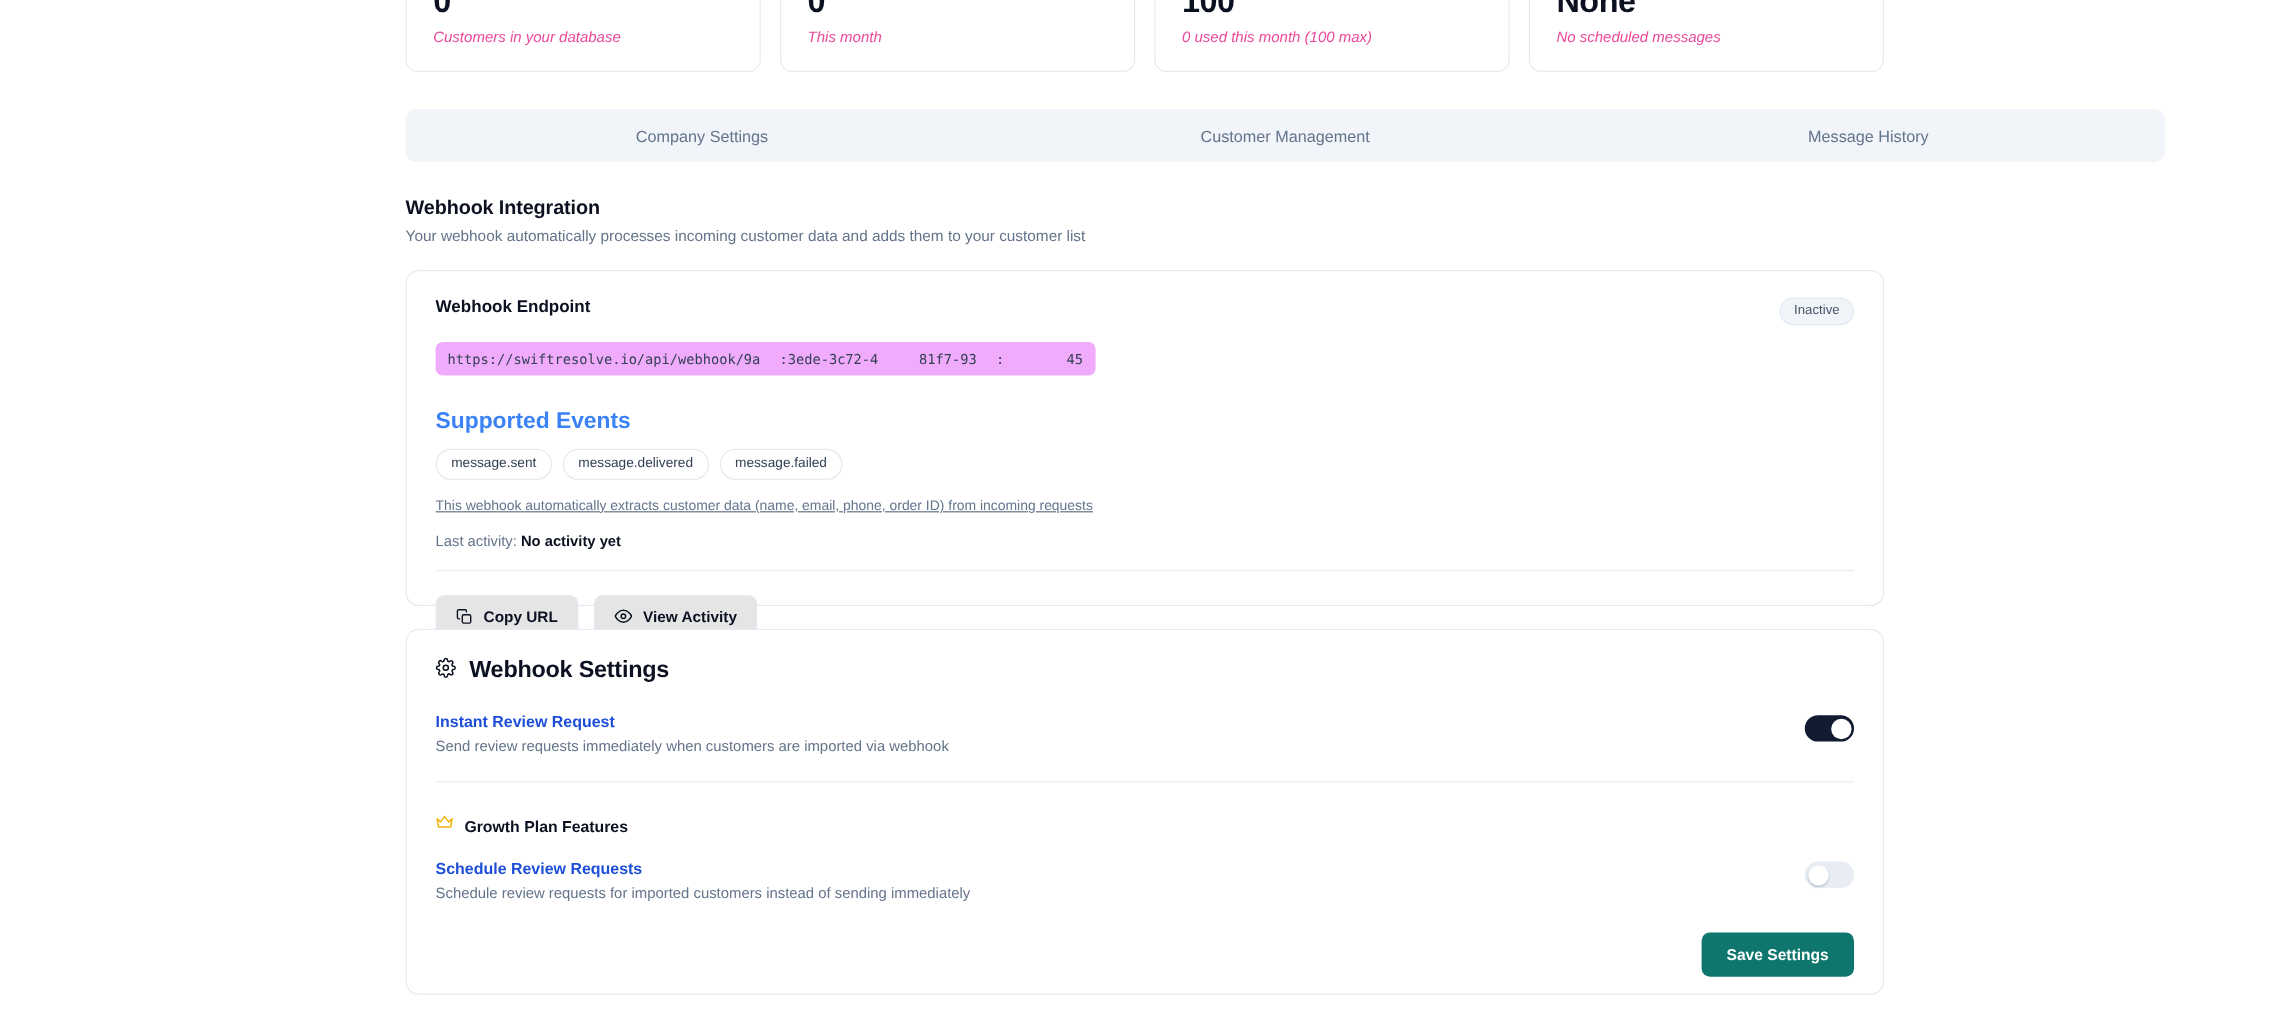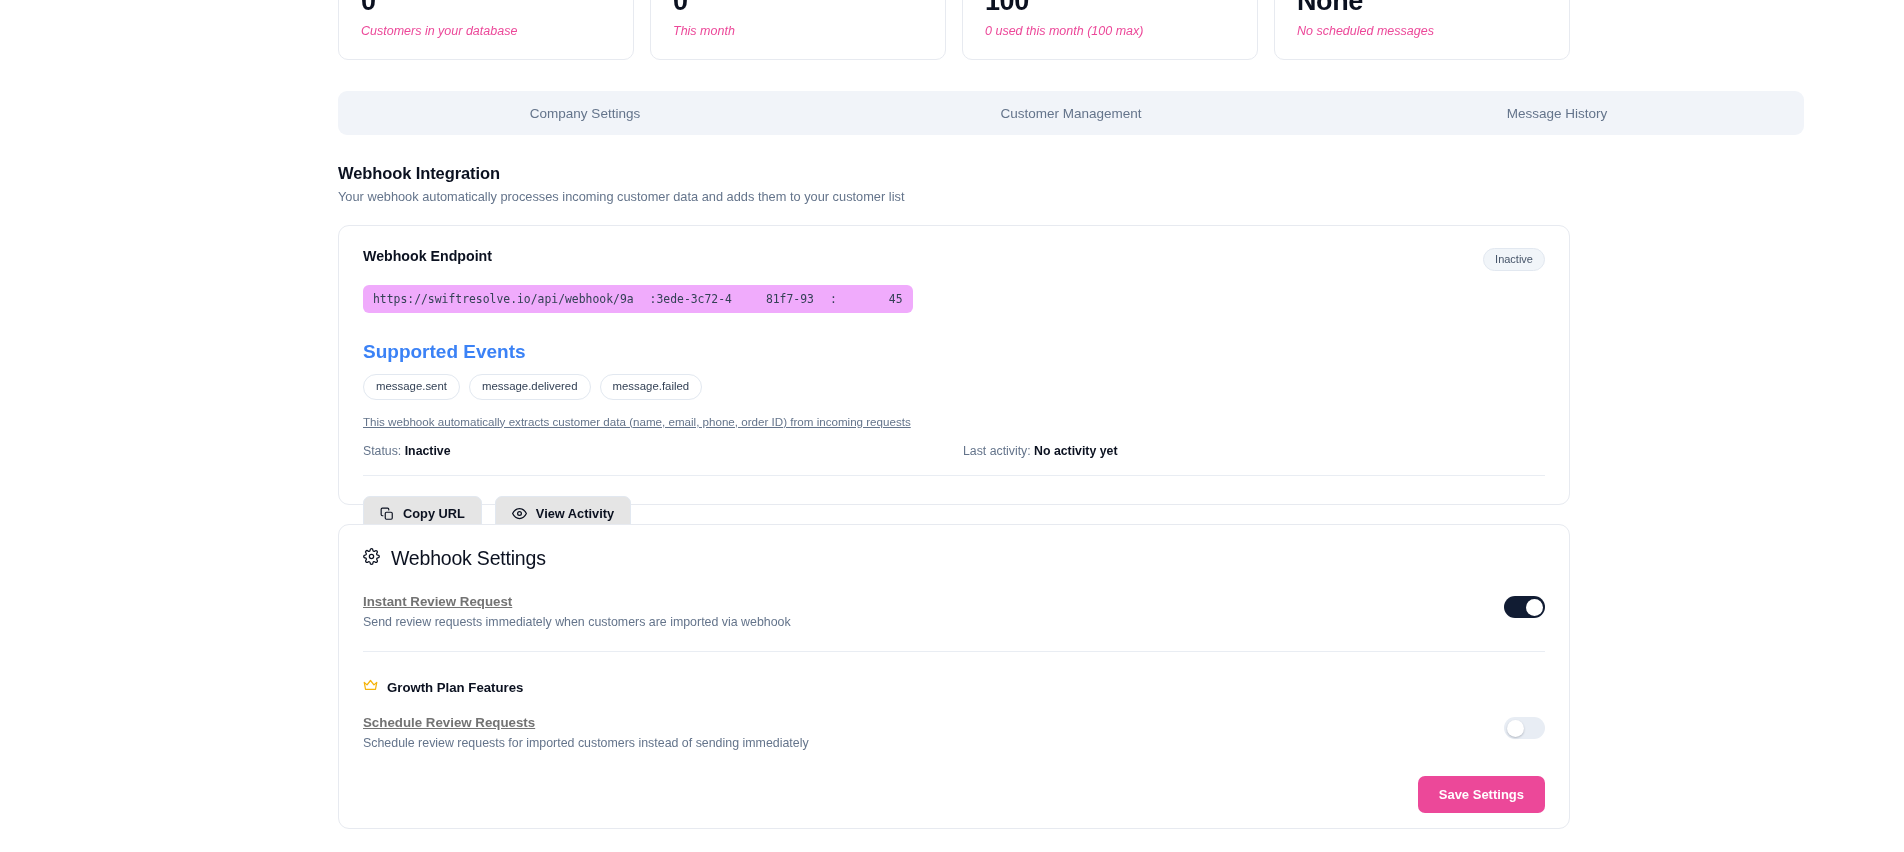--- a/index.html
+++ b/index.html
@@ -207,36 +207,35 @@
   .btn svg { display: block; }
 
   
   .settings-head {
     display: flex;
     align-items: center;
     gap: 11px;
   }
   .settings-title {
     font-size: 19.5px;
-    font-weight: 400;
+    font-weight: 700;
     color: #0b1120;
     letter-spacing: -0.2px;
   }
 
   .opt-row {
     display: flex;
     align-items: flex-start;
     justify-content: space-between;
     margin-top: 24px;
   }
   .opt-name {
     font-size: 13.3px;
     font-weight: 600;
-    color: #737373;
-    text-decoration: underline;
+    color: #1d4ed8;
   }
   .opt-desc {
     font-size: 12.4px;
     color: #64748b;
     margin-top: 6px;
   }
 
   .toggle {
     width: 41px; height: 22px;
     border-radius: 999px;
@@ -269,21 +268,21 @@
     font-weight: 600;
     color: #0b1120;
   }
 
   .save-row {
     display: flex;
     justify-content: flex-end;
     margin-top: 26px;
   }
   .btn-primary {
-    background: #ec4899;
+    background: #0f766e;
     color: #ffffff;
     border: none;
     border-radius: 7px;
     padding: 11px 21px;
     font-size: 13px;
     font-weight: 600;
     cursor: pointer;
     font-family: "Liberation Sans", sans-serif;
   }
 </style>
@@ -333,24 +332,20 @@
     <div class="sub-title">Supported Events</div>
     <div class="chips">
       <span class="chip">message.sent</span>
       <span class="chip">message.delivered</span>
       <span class="chip">message.failed</span>
     </div>
 
     <div class="note">This webhook automatically extracts customer data (name, email, phone, order ID) from incoming requests</div>
 
     <div class="status-row">
-      <div class="status-left">
-        <span>Status:</span>
-        <span class="status-strong">Inactive</span>
-      </div>
       <div class="status-right">
         <span>Last activity:</span>
         <span class="status-strong">No activity yet</span>
       </div>
     </div>
 
     <div class="divider"></div>
 
     <div class="btn-row">
       <button class="btn">

